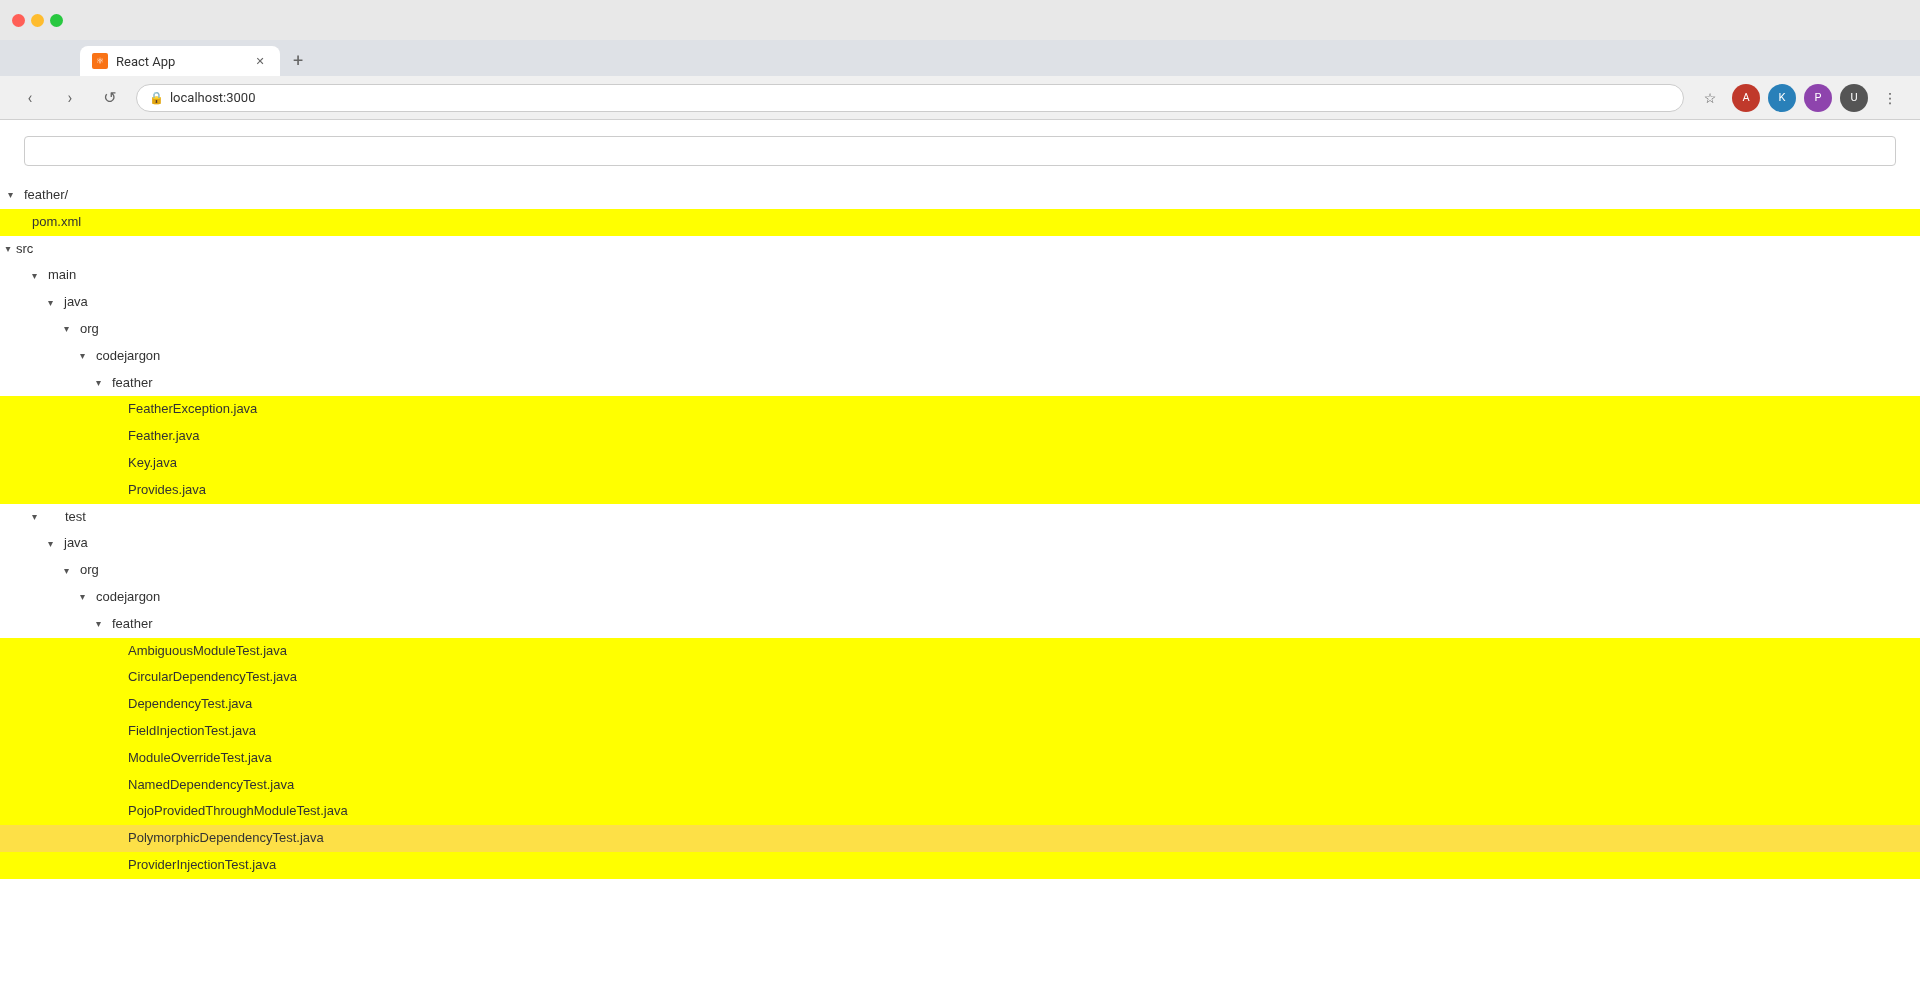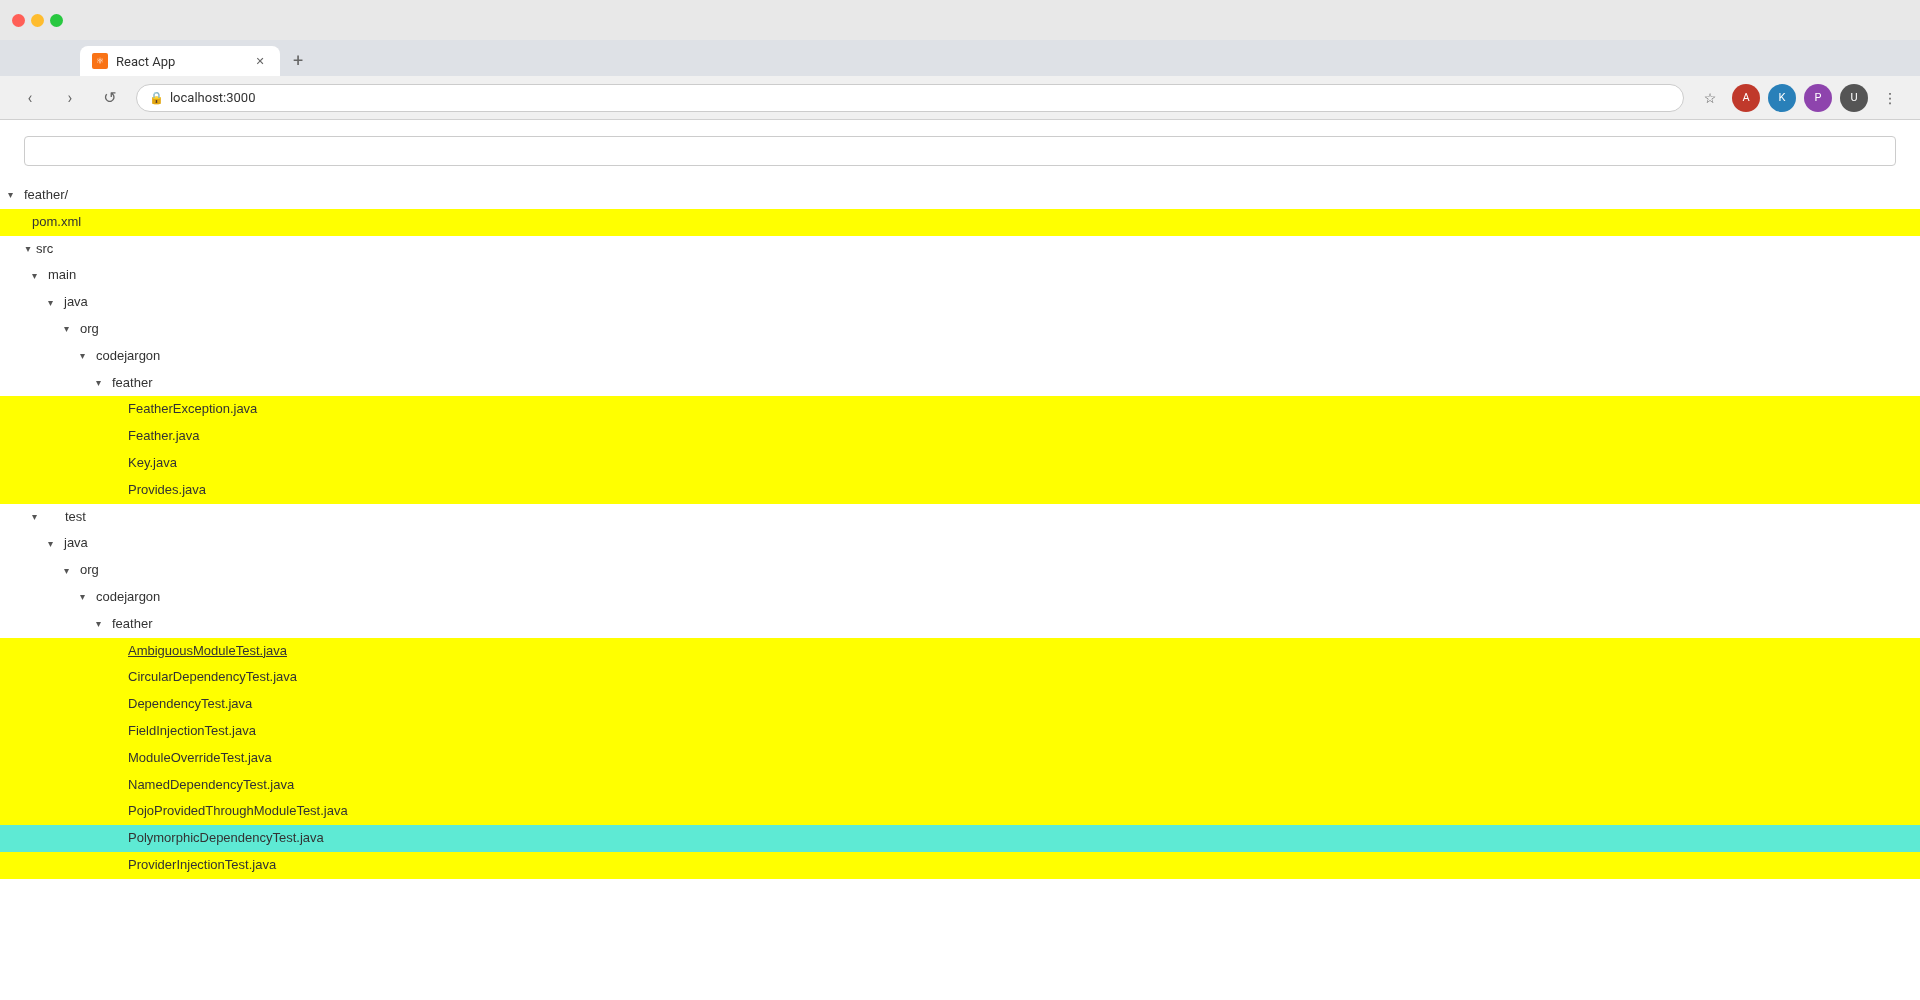--- a/index.html
+++ b/index.html
@@ -271,21 +271,21 @@
     <div class="folder-row" style="padding-left: 8px;">
       <span class="chevron down"></span>
       <span class="item-label">feather/</span>
     </div>
 
     <div style="background:#ffff00; width:100%; display:flex; align-items:center; padding: 3px 0; padding-left: 16px;">
       <span style="display:inline-block; width:16px;"></span>
       <span class="item-label">pom.xml</span>
     </div>
 
-    <div class="folder-row" style="padding-left: 20px; text-align: center;">
+    <div class="folder-row" style="padding-left: 0; text-align: center;">
       <span class="chevron down"></span>
       <span class="item-label">src</span>
     </div>
 
     <div class="folder-row" style="padding-left: 32px;">
       <span class="chevron down"></span>
       <span class="item-label">main</span>
     </div>
 
     <div class="folder-row" style="padding-left: 48px;">
@@ -346,21 +346,21 @@
     <div class="folder-row" style="padding-left: 80px;">
       <span class="chevron down"></span>
       <span class="item-label">codejargon</span>
     </div>
 
     <div class="folder-row" style="padding-left: 96px;">
       <span class="chevron down"></span>
       <span class="item-label">feather</span>
     </div>
 
-    <div style="background:#ffff00; width:100%; display:flex; align-items:flex-end; padding: 3px 0; padding-left: 112px; text-decoration: underline;">
+    <div style="background:#ffff00; width:100%; display:flex; align-items:flex-end; padding: 3px 0; padding-left: 112px;">
       <span style="display:inline-block; width:16px;"></span>
       <span class="item-label">AmbiguousModuleTest.java</span>
     </div>
 
     <div style="background:#ffff00; width:100%; display:flex; align-items:center; padding: 3px 0; padding-left: 112px; text-align: right;">
       <span style="display:inline-block; width:16px;"></span>
       <span class="item-label">CircularDependencyTest.java</span>
     </div>
 
     <div style="background:#ffff00; width:100%; display:flex; align-items:center; padding: 3px 0; padding-left: 112px;">
@@ -381,21 +381,21 @@
     <div style="background:#ffff00; width:100%; display:flex; align-items:center; padding: 3px 0; padding-left: 112px;">
       <span style="display:inline-block; width:16px;"></span>
       <span class="item-label">NamedDependencyTest.java</span>
     </div>
 
     <div style="background:#ffff00; width:100%; display:flex; align-items:center; padding: 3px 0; padding-left: 112px;">
       <span style="display:inline-block; width:16px;"></span>
       <span class="item-label">PojoProvidedThroughModuleTest.java</span>
     </div>
 
-    <div style="background:#5eead4; width:100%; display:flex; align-items:center; padding: 3px 0; padding-left: 112px;">
+    <div style="background:#fde047; width:100%; display:flex; align-items:center; padding: 3px 0; padding-left: 112px;">
       <span style="display:inline-block; width:16px;"></span>
       <span class="item-label">PolymorphicDependencyTest.java</span>
     </div>
 
     <div style="background:#ffff00; width:100%; display:flex; align-items:center; padding: 3px 0; padding-left: 112px;">
       <span style="display:inline-block; width:16px;"></span>
       <span class="item-label">ProviderInjectionTest.java</span>
     </div>
 
   </div>

